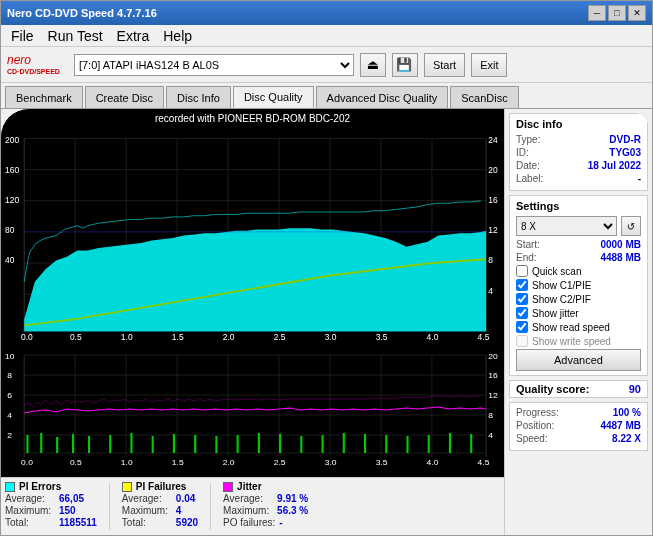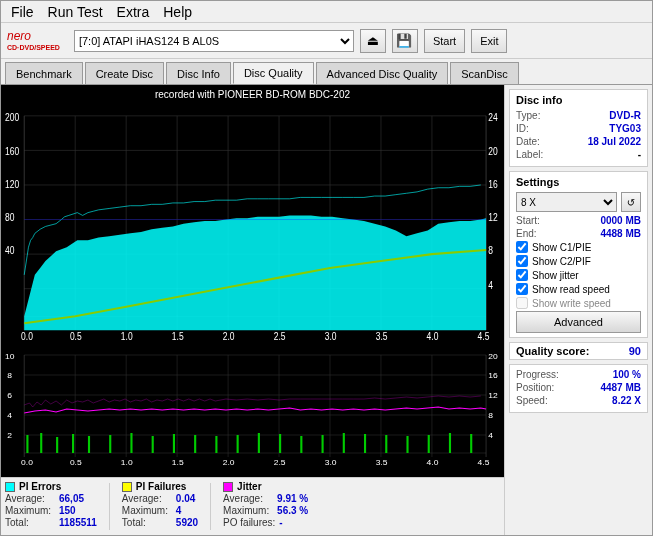--- a/index.html
+++ b/index.html
@@ -146,20 +146,21 @@
     }
     .tab.active {
       background: #f0f0f0;
       border-bottom: 1px solid #f0f0f0;
       z-index: 1;
     }
     .main-content {
       display: flex;
       flex: 1;
       overflow: hidden;
+      border-radius: 28px;
     }
     .chart-area {
       flex: 1;
       background: #000;
       display: flex;
       flex-direction: column;
       padding: 2px;
       position: relative;
     }
     .chart-title {
@@ -283,20 +284,28 @@
       background: white;
       border: 1px solid #ccc;
     }
     .quality-val { color: #0000cc; }
   </style>
 </head>
 <body>
 
 <div class="window">
 
+  <div class="title-bar">
+    <span class="title-bar-title">Nero CD-DVD Speed 4.7.7.16</span>
+    <div class="title-bar-controls">
+      <button class="title-btn">─</button>
+      <button class="title-btn">□</button>
+      <button class="title-btn">✕</button>
+    </div>
+  </div>
 
   <div class="menu-bar">
     <span class="menu-item">File</span>
     <span class="menu-item">Run Test</span>
     <span class="menu-item">Extra</span>
     <span class="menu-item">Help</span>
   </div>
 
   <div class="toolbar">
     <div class="nero-logo">
@@ -561,20 +570,24 @@
         </div>
         <div class="mb-row">
           <span class="mb-label">Start:</span>
           <span class="mb-value">0000 MB</span>
         </div>
         <div class="mb-row">
           <span class="mb-label">End:</span>
           <span class="mb-value">4488 MB</span>
         </div>
         <div class="checkbox-row">
+          <input type="checkbox" style="">
+          <span>Quick scan</span>
+        </div>
+        <div class="checkbox-row">
           <input type="checkbox" checked="" style="">
           <span>Show C1/PIE</span>
         </div>
         <div class="checkbox-row">
           <input type="checkbox" checked="" style="">
           <span>Show C2/PIF</span>
         </div>
         <div class="checkbox-row">
           <input type="checkbox" checked="" style="">
           <span>Show jitter</span>

